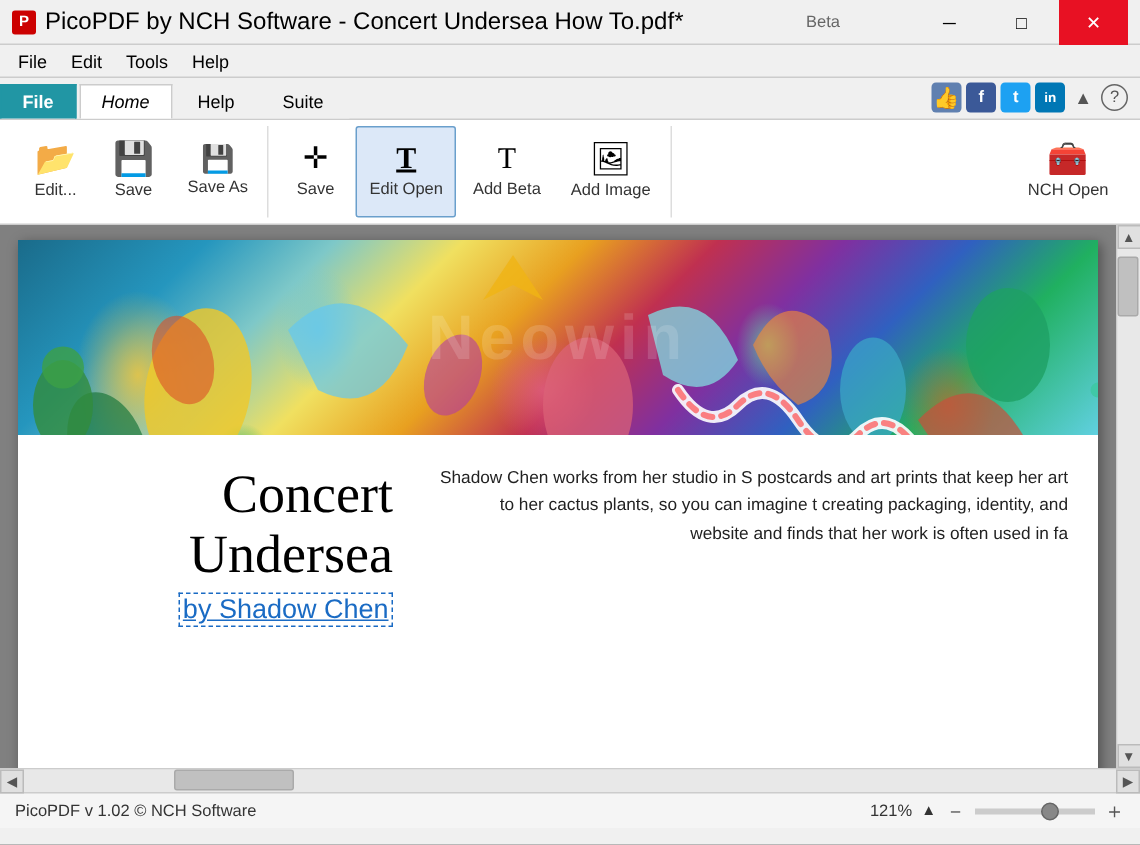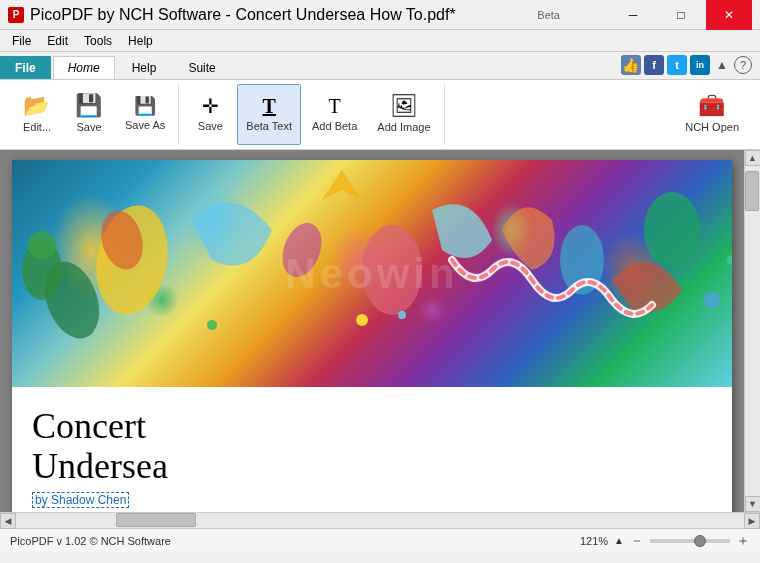--- a/index.html
+++ b/index.html
@@ -153,21 +153,21 @@
       background: white;
       width: 720px;
       min-height: 380px;
       box-shadow: 2px 2px 8px rgba(0,0,0,0.4);
       overflow: hidden;
     }
 
     
     .pdf-artwork {
       width: 100%;
-      height: 227px;
+      height: 130px;
       background: linear-gradient(135deg, #1a6b8a 0%, #2596be 15%, #7ec8c8 25%, #f0e060 35%, #e8a020 45%, #c03050 55%, #8030a0 65%, #3060c0 75%, #20b060 85%, #60d0e0 100%);
       position: relative;
       overflow: hidden;
       text-align: right;
     }
     .artwork-shapes {
       position: absolute; inset: 0;
       background:
         radial-gradient(ellipse 60px 80px at 80px 90px, rgba(255,200,50,0.8) 0%, transparent 70%),
         radial-gradient(ellipse 40px 60px at 200px 60px, rgba(100,200,230,0.7) 0%, transparent 70%),
@@ -188,41 +188,43 @@
       letter-spacing: 4px;
       font-family: Arial, sans-serif;
       white-space: nowrap;
     }
 
     
     .pdf-content {
       padding: 20px 20px 10px 20px;
       display: flex;
       gap: 30px;
+      text-align: right;
     }
     .pdf-left {
       flex: 0 0 230px;
     }
     .pdf-right {
       flex: 1;
       font-size: 11.5px;
       line-height: 1.6;
       color: #222;
     }
     .pdf-title {
       font-size: 36px;
       font-weight: 300;
       color: #000;
       line-height: 1.1;
       margin-bottom: 6px;
       font-family: Georgia, serif;
     }
     .pdf-author {
-      font-size: 12px;
+      font-size: 18px;
       color: #1a6bc4;
+      text-decoration: underline;
       cursor: pointer;
       border: 1px dashed #1a6bc4;
       display: inline-block;
       padding: 0 2px;
     }
 
     
     .v-scrollbar {
       width: 16px;
       background: #e8e8e8;
@@ -373,21 +375,21 @@
       <span class="ribbon-btn-label">Save As</span>
     </div>
   </div>
   <div class="ribbon-group">
     <div class="ribbon-btn">
       <span class="ribbon-btn-icon" style="font-size:20px;">✛</span>
       <span class="ribbon-btn-label">Save</span>
     </div>
     <div class="ribbon-btn active">
       <span class="ribbon-btn-icon" style="font-size:20px; font-weight:bold; text-decoration:underline; font-family:serif;">T</span>
-      <span class="ribbon-btn-label">Beta Text</span>
+      <span class="ribbon-btn-label">Edit Open</span>
     </div>
     <div class="ribbon-btn">
       <span class="ribbon-btn-icon" style="font-size:20px; font-family:serif;">T</span>
       <span class="ribbon-btn-label">Add Beta</span>
     </div>
     <div class="ribbon-btn">
       <span class="ribbon-btn-icon">🖼</span>
       <span class="ribbon-btn-label">Add Image</span>
     </div>
   </div>
@@ -436,20 +438,21 @@
           <circle cx="30" cy="85" r="14" fill="rgba(60,160,70,0.8)"></circle>
         </svg>
         <div class="watermark">Neowin</div>
       </div>
 
       <div class="pdf-content">
         <div class="pdf-left">
           <div class="pdf-title">Concert Undersea</div>
           <div class="pdf-author">by Shadow Chen</div>
         </div>
+        <div class="pdf-right">Shadow Chen works from her studio in S postcards and art prints that keep her art to her cactus plants, so you can imagine t creating packaging, identity, and website and finds that her work is often used in fa</div>
       </div>
     </div>
   </div>
 
   <div class="v-scrollbar">
     <div class="scroll-arrow">▲</div>
     <div class="scroll-track">
       <div class="scroll-thumb"></div>
     </div>
     <div class="scroll-arrow">▼</div>

